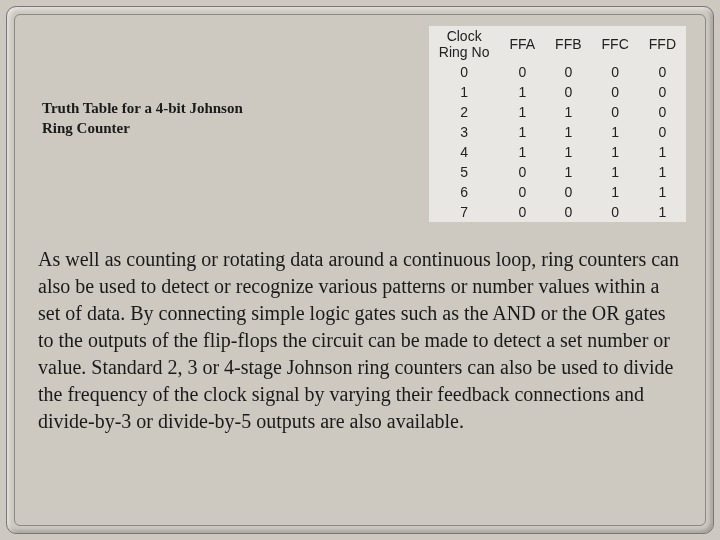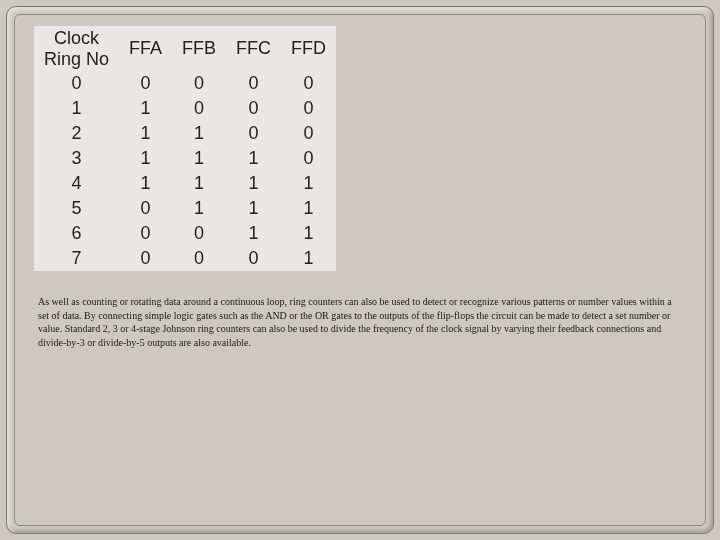--- a/index.html
+++ b/index.html
@@ -47,47 +47,51 @@
     font-size: 15px;
     line-height: 1.35;
   }
   .table-wrap {
     flex: 0 0 auto;
   }
   table {
     border-collapse: collapse;
     background: #e8e7e4;
     font-family: Verdana, Tahoma, Geneva, sans-serif;
-    font-size: 18px;
+    font-size: 14px;
   }
   th, td {
     text-align: center;
     padding: 2px 10px;
     font-weight: 400;
     color: #222;
   }
   th { font-weight: 400; }
   th.clock { line-height: 1.15; }
   .body-text {
     margin-top: 24px;
-    font-size: 10px;
+    font-size: 20px;
     line-height: 1.35;
     color: #1a1a1a;
     text-align: left;
     padding: 0 4px;
   }
 </style>
 </head>
 <body>
 
 <div class="frame-outer"></div>
 <div class="frame-inner"></div>
 
 <div class="slide">
   <div class="top">
+    <div class="title-block">
+      <p>Truth Table for a 4-bit Johnson</p>
+      <p>Ring Counter</p>
+    </div>
     <div class="table-wrap">
       <table>
         <thead>
           <tr>
             <th class="clock">
               <span>Clock</span><br>
               <span>Ring No</span>
             </th>
             <th>FFA</th>
             <th>FFB</th>

